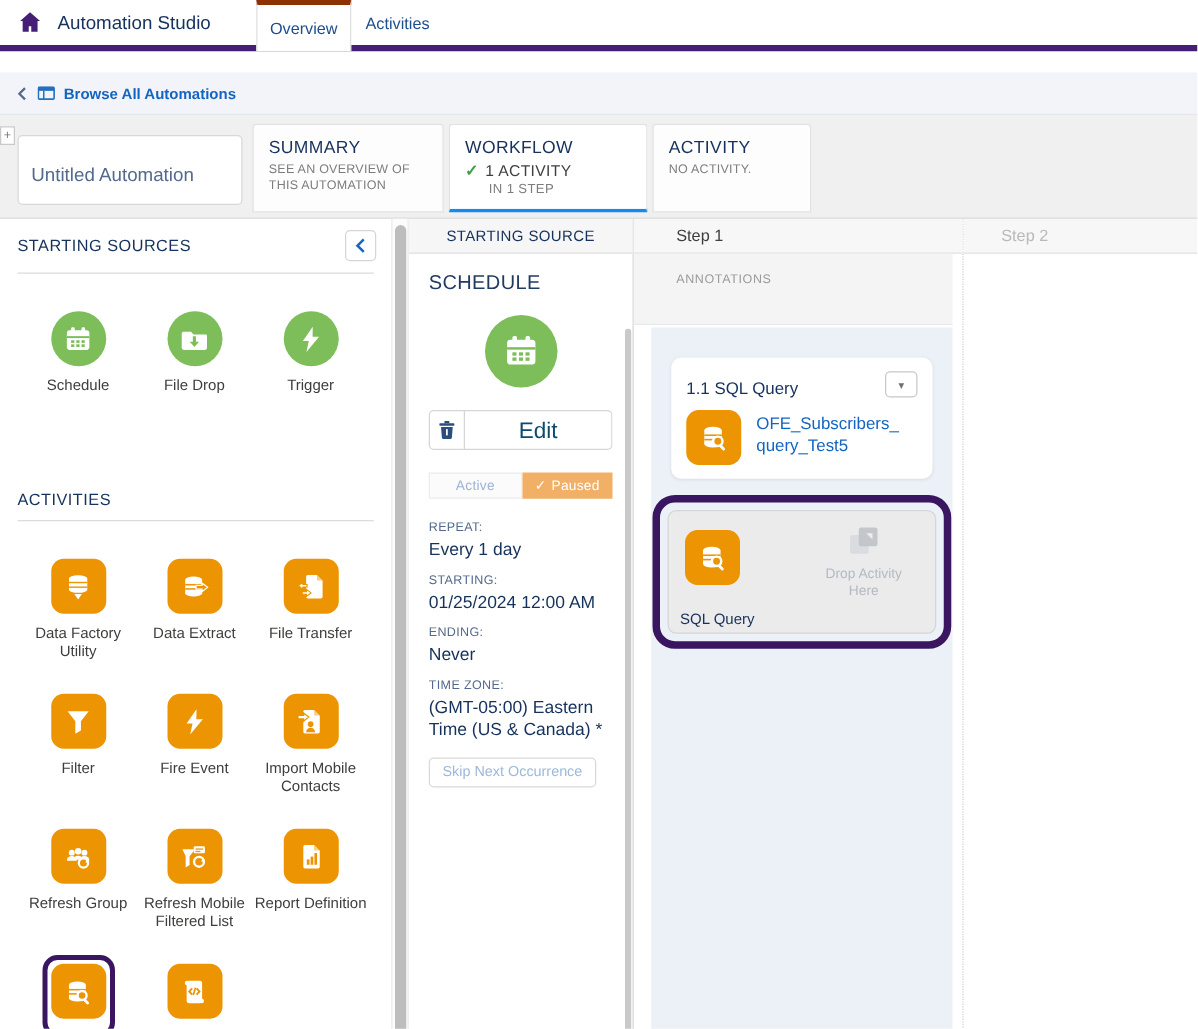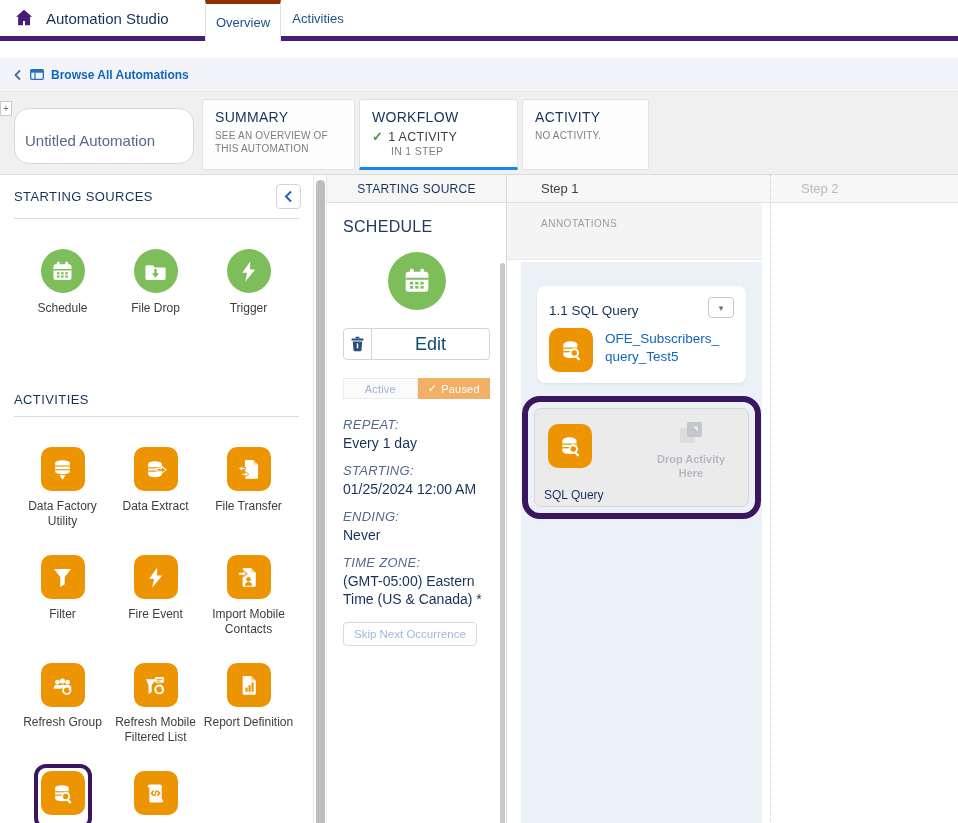--- a/index.html
+++ b/index.html
@@ -17,21 +17,21 @@
                 border-top:4px solid var(--overview_tab_top,#8e3002); }
   .tab.inactive { width:74px; height:36px; }
 
   
   .breadcrumb { height:34px; background:#f3f4f9; display:flex; align-items:center; padding-left:13px; gap:7px; border-bottom:1px solid #e7e8ee; }
   .crumb-link { font-size:12px; font-weight:bold; color:#1465c0; cursor:pointer; }
 
   
   .headband { height:83px; background:#f0f0f1; position:relative; border-bottom:1px solid #dcdcdc; }
   .plus-btn { position:absolute; left:0; top:9px; width:12px; height:15px; background:#fff; border:1px solid #c9c9c9; font-size:10px; color:#777; text-align:center; line-height:13px; cursor:pointer; }
-  .name-input { position:absolute; left:14px; top:16px; width:180px; height:56px; background:#fff; border:1px solid #d8d8d8; border-radius:15px; font-family:inherit; font-size:15px; color:#54698d; padding:9px 10px 0 10px; vertical-align:top; outline:none; }
+  .name-input { position:absolute; left:14px; top:16px; width:180px; height:56px; background:#fff; border:1px solid #d8d8d8; border-radius:4px; font-family:inherit; font-size:15px; color:#54698d; padding:9px 10px 0 10px; vertical-align:top; outline:none; }
   .hcards { position:absolute; left:202px; top:7px; display:flex; gap:4px; height:71px; }
   .hcard { background:#fdfdfd; border:1px solid #e2e2e2; border-radius:3px 3px 0 0; padding:9px 12px; cursor:pointer; }
   .hcard.active { background:#fff; border-bottom:3px solid var(--selected_tab_blue,#1589ee); }
   .hcard-title { font-size:14px; color:var(--navy,#16325c); letter-spacing:.3px; margin-bottom:4px; }
   .hcard-sub { font-size:10px; color:#7d7d7d; line-height:13px; letter-spacing:.2px; width:128px; }
   .wf-line1 { display:flex; align-items:center; gap:5px; font-size:12.5px; color:#403f3e; letter-spacing:.3px; }
   .wf-check { color:#3f9e44; font-size:13px; font-weight:bold; }
   .wf-line2 { font-size:10.5px; color:#7d7d7d; margin-left:19px; letter-spacing:.3px; margin-top:1px; }
 
   
@@ -64,21 +64,21 @@
   .sched-title { font-size:16px; color:#233a63; margin-top:15px; letter-spacing:.3px; }
   .sched-circle { width:58px; height:58px; border-radius:50%; background:var(--source_green,#7dbe5a); margin:16px auto 0; display:flex; align-items:center; justify-content:center; }
   .btn-row { display:flex; margin-top:18px; }
   .trash-btn { width:29px; height:32px; background:#fff; border:1px solid #d5d5d5; border-radius:4px 0 0 4px; display:flex; align-items:center; justify-content:center; cursor:pointer; }
   .edit-btn { flex:1; height:32px; background:#fff; border:1px solid #d5d5d5; border-left:none; border-radius:0 4px 4px 0; font-size:18px; color:#0c4a6e; display:flex; align-items:center; justify-content:center; cursor:pointer; }
   .toggle { display:flex; margin-top:18px; height:21px; }
   .tseg { flex:1; display:flex; align-items:center; justify-content:center; font-size:11px; cursor:pointer; letter-spacing:.2px; }
   .tseg.off { background:#fbfbfb; border:1px solid #ececec; color:#9db4d4; }
   .tseg.on { background:var(--paused_orange,#f1b066); color:#fff; gap:4px; }
   .details { margin-top:18px; }
-  .dlabel { font-size:13px; color:#54698d; letter-spacing:.3px; margin-bottom:2px;font-style:italic; }
+  .dlabel { font-size:10px; color:#54698d; letter-spacing:.3px; margin-bottom:2px; }
   .dvalue { font-size:14px; color:var(--navy,#16325c); line-height:18px; margin-bottom:11px; }
   .skip-btn { display:inline-block; margin-top:3px; padding:5px 10px; background:#fff; border:1px solid #d9d9d9; border-radius:4px; font-size:11.5px; color:#9cb9da; cursor:default; }
 
   
   .steps { flex:1; display:flex; }
   .stepcol1 { width:264px; display:flex; flex-direction:column; border-right:1px dotted #c8c8c8; }
   .stepcol2 { flex:1; display:flex; flex-direction:column; background:#fff; }
   .step-head { height:28px; background:#f7f7f8; border-bottom:1px solid #e2e2e2; display:flex; align-items:center; font-size:13px; }
   .stepcol1 .step-head { padding-left:34px; color:#3e3e3c; }
   .stepcol2 .step-head { padding-left:30px; color:#b9b9b9; }
@@ -92,21 +92,21 @@
   .menu-btn { width:26px; height:21px; background:#fff; border:1px solid #c8c8c8; border-radius:4px; display:flex; align-items:center; justify-content:center; font-size:9px; color:#707070; cursor:pointer; }
   .act-card-body { display:flex; gap:12px; margin-top:10px; align-items:flex-start; }
   .act-icon44 { width:44px; height:44px; border-radius:10px; background:var(--activity_orange,#ed9403); display:flex; align-items:center; justify-content:center; flex:none; }
   .act-name { font-size:13.5px; color:#1465c0; line-height:18px; width:116px; overflow-wrap:anywhere; cursor:pointer; margin-top:2px; }
 
   .dropzone-outer { margin:13px 1px 0; border:6px solid var(--highlight_purple,#3a1660); border-radius:18px; padding:6px; }
   .dropzone { background:#ebebec; border:1px solid #d6d6d6; border-radius:7px; height:99px; position:relative; }
   .dz-icon { position:absolute; left:13px; top:15px; }
   .dz-label { position:absolute; left:9px; bottom:4px; font-size:12px; color:var(--navy,#16325c); }
   .dz-hint { position:absolute; left:104px; top:11px; width:104px; display:flex; flex-direction:column; align-items:center; }
-  .dz-hint-text { margin-top:5px; font-size:11px; font-weight:bold; color:#b4bac2; text-align:center; line-height:14px; width:84px; }
+  .dz-hint-text { margin-top:5px; font-size:11px; font-weight:normal; color:#b4bac2; text-align:center; line-height:14px; width:84px; }
 </style>
 </head>
 <body>
 
 <div class="topnav">
   <div class="nav-white">
     <span style="display:flex;">
       <svg width="22" height="22" viewBox="0 0 24 24">
           <path d="M12 3 3.4 10.6h2.2V20h5.3v-4.8h2.2V20h5.5v-9.4h2.2Z" fill="#471e75"></path>
         </svg>

